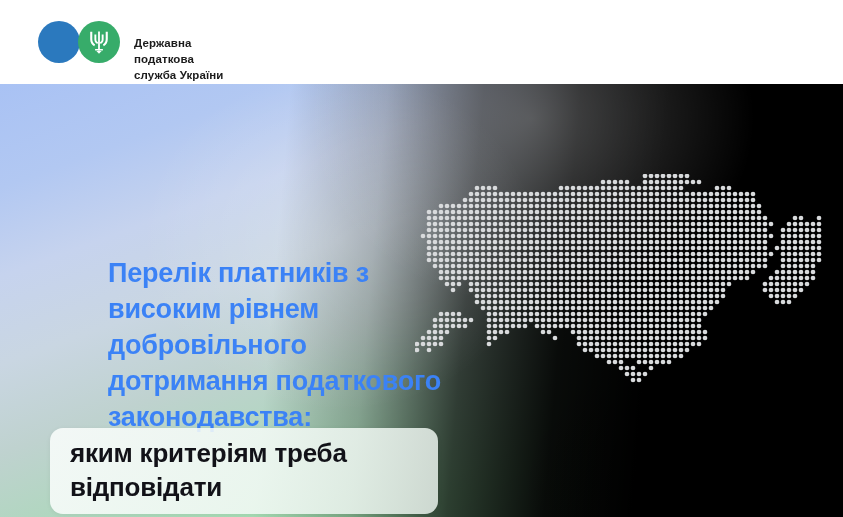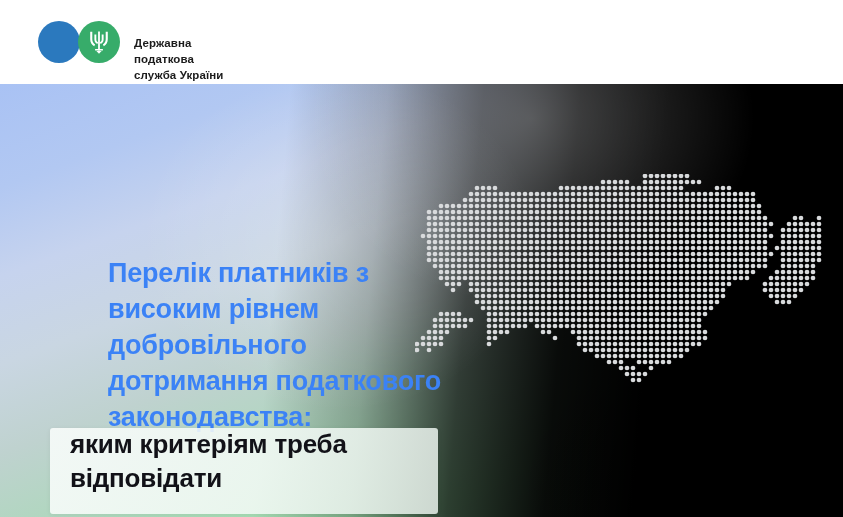--- a/index.html
+++ b/index.html
@@ -53,23 +53,23 @@
 
   
   .headline {
     position:absolute; left:68px; top:172px; width:400px; z-index:20;
     font-size:27px; font-weight:bold; line-height:1.33;
     color:#3b82f6; letter-spacing:-0.2px; white-space:pre-line;margin-left:40px;
   }
   .subtitle-box {
     position:absolute; left:50px; top:344px; width:388px; height:86px; z-index:20;
     background:linear-gradient(115deg, rgba(248,252,250,0.90) 0%, rgba(244,250,246,0.86) 55%, rgba(238,247,241,0.82) 100%);
-    border-radius:3px;
+    border-radius:13px;
     box-shadow:0 1px 5px rgba(0,0,0,0.06);
-    display:flex; padding:0 20px;
+    display:flex; align-items:center; padding:0 20px;
   }
   .subtitle-text {
     font-size:26px; font-weight:bold; line-height:1.30;
     color:#121218; letter-spacing:-0.2px; white-space:pre-line;
   }
 </style>
 </head>
 <body>
 
 <div id="banner">

